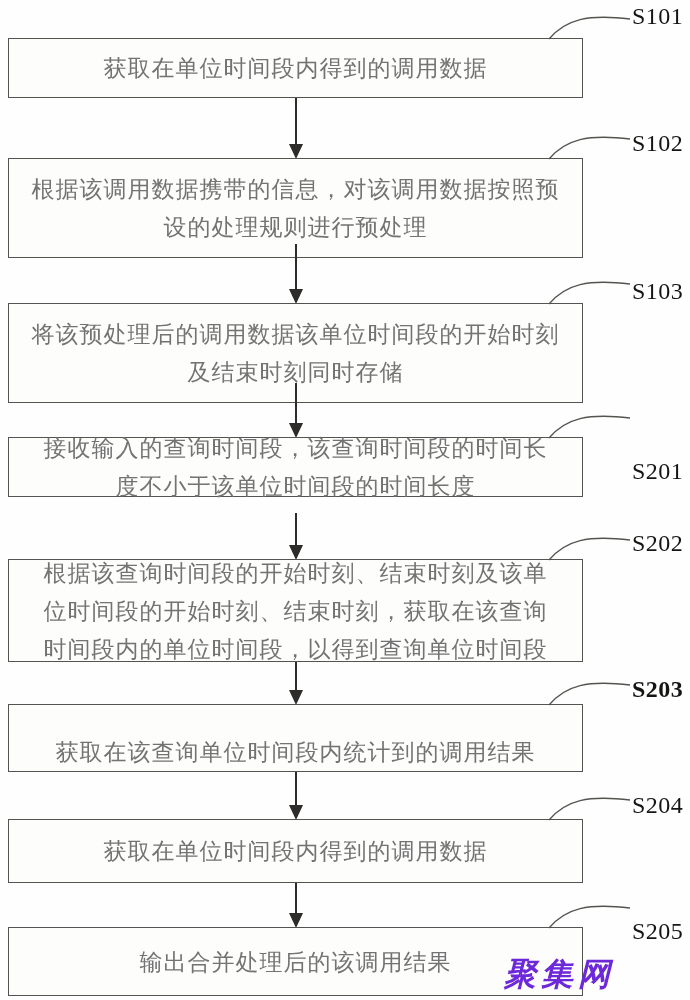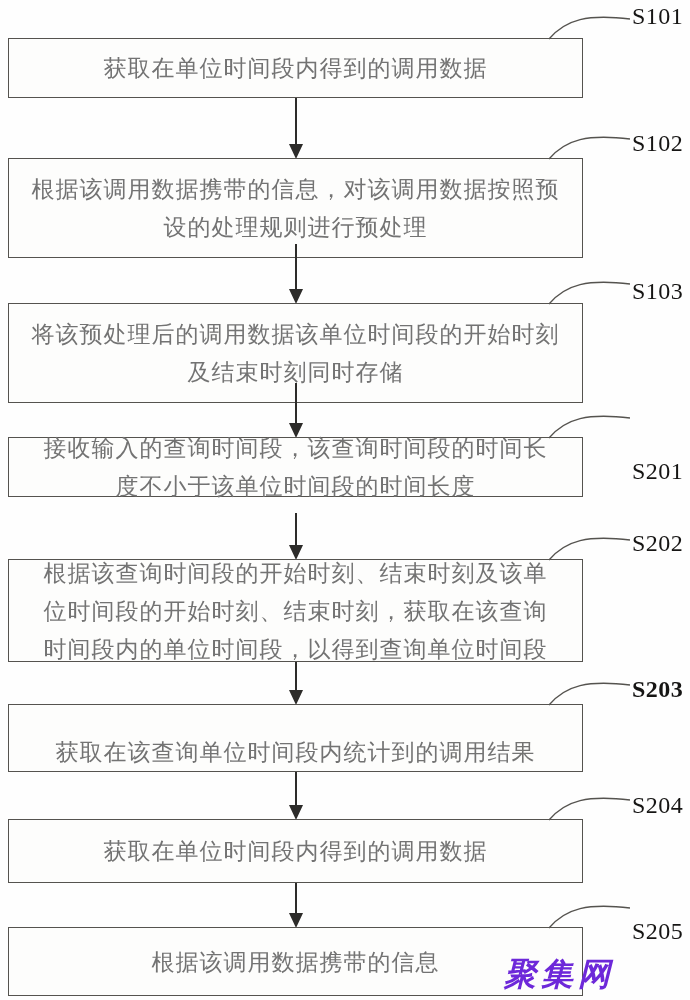--- a/index.html
+++ b/index.html
@@ -131,21 +131,21 @@
   <div class="box b7">
     <span class="txt">获取在单位时间段内得到的调用数据</span>
   </div>
   <svg class="conn c7" viewBox="0 0 86 28">
     <path d="M3,27 C20,7 42,2 84,7" fill="none" stroke="#55534f" stroke-width="1.3"></path>
   </svg>
   <div class="slabel l7">S204</div>
   <div class="arrow a7"></div>
 
   <div class="box b8">
-    <span class="txt">根据该调用数据携带的信息</span>
+    <span class="txt">输出合并处理后的该调用结果</span>
   </div>
   <svg class="conn c8" viewBox="0 0 86 28">
     <path d="M3,27 C20,7 42,2 84,7" fill="none" stroke="#55534f" stroke-width="1.3"></path>
   </svg>
   <div class="slabel l8">S205</div>
 
   <div class="watermark" style="color: #6d28d9;">聚集网</div>
 
 </div>
 

